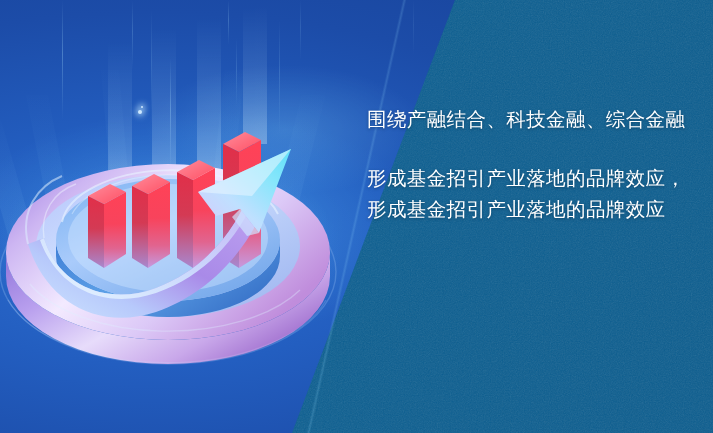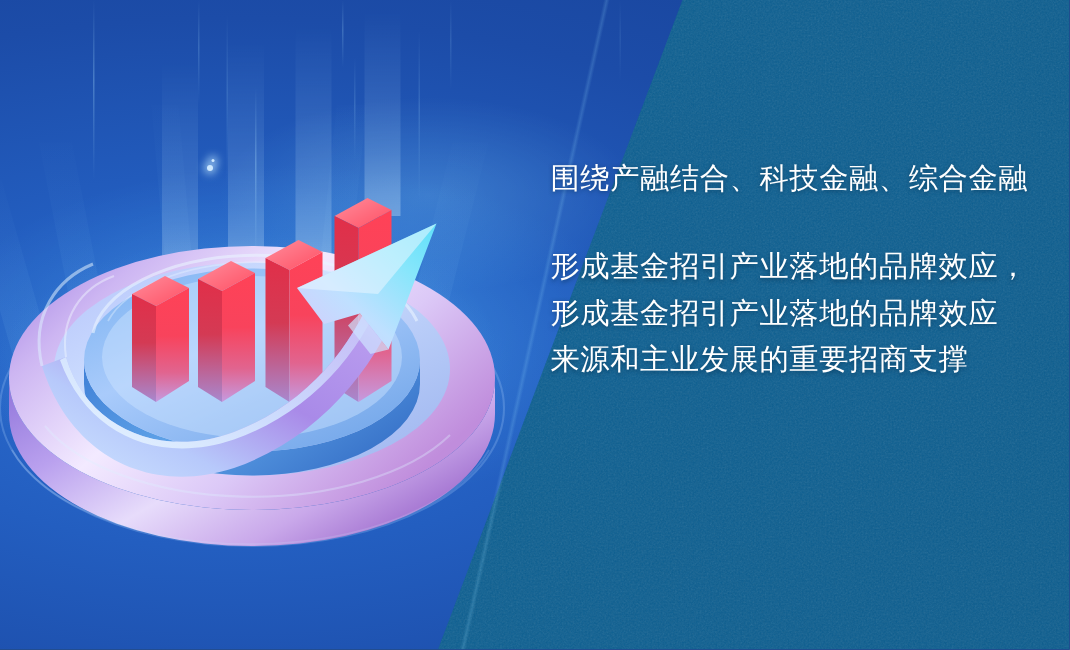--- a/index.html
+++ b/index.html
@@ -282,17 +282,16 @@
 
   <div class="copy">
 
     <div class="para">
       <span class="line">围绕产融结合、科技金融、综合金融</span>
     </div>
 
     <div class="para">
       <span class="line">形成基金招引产业落地的品牌效应，</span>
       <span class="line">形成基金招引产业落地的品牌效应</span>
-      <span class="line">来源和主业发展的重要招商支撑</span>
     </div>
 
   </div>
 </div>
 
 </body></html>

